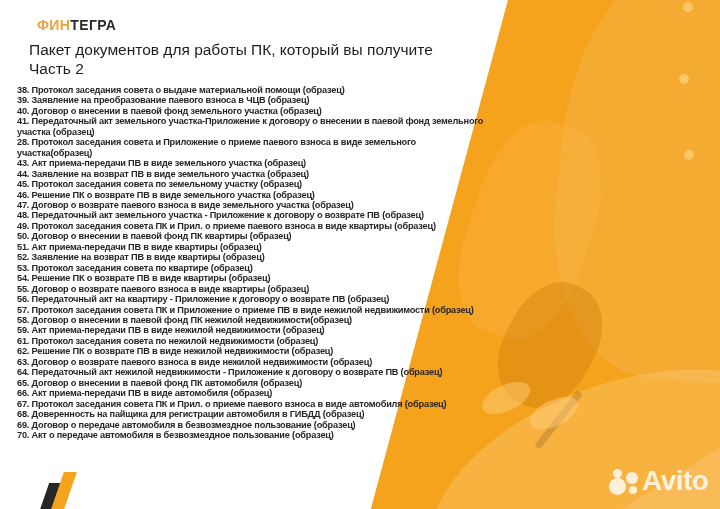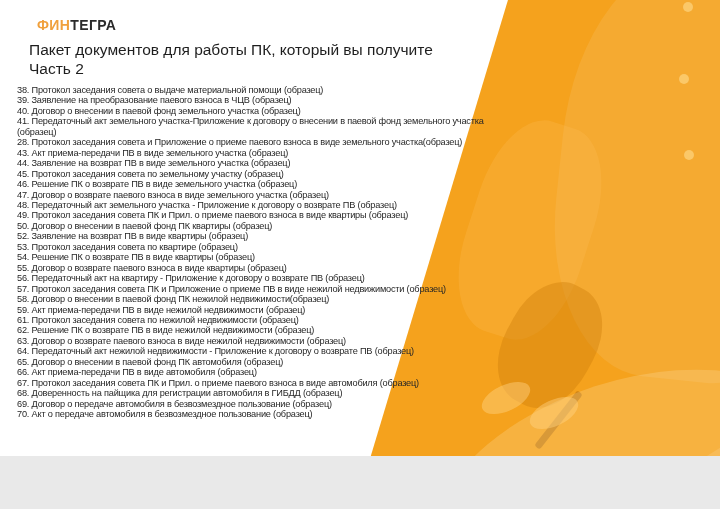--- a/index.html
+++ b/index.html
@@ -1,18 +1,18 @@
 <!DOCTYPE html>
 <html><head>
 <meta charset="utf-8">
 <style>
   html, body { margin: 0; padding: 0; background: #e9e9e9; }
   .slide {
     position: relative;
-    width: 720px; height: 456px;
+    width: 720px; height: 509px;
     background: #ffffff;
     overflow: hidden;
     font-family: "Liberation Sans", sans-serif;
   }
 
   
   .orange-panel {
     position: absolute; inset: 0;
     background: #f5a21d;
     clip-path: polygon(70.55% 0, 100% 0, 100% 100%, 51.5% 100%);
@@ -81,21 +81,21 @@
   .title {
     position: absolute; left: 29px; top: 40px;
     font-size: 15.5px; font-weight: 400; line-height: 19px;
     color: #1e1e1e; z-index: 2; white-space: nowrap;
   }
 
   
   .doc-list {
     position: absolute; left: 17px; top: 85px; width: 468px;
     z-index: 2;
-    font-size: 9.2px; font-weight: 400; line-height: 10.45px;
+    font-size: 9.2px; font-weight: 700; line-height: 10.45px;
     letter-spacing: -0.2px; color: #262626;
   }
   .doc-item { margin: 0; }
 
   
   .mark { position: absolute; z-index: 3; }
   .mark-orange {
     left: 57px; top: 472px; width: 13px; height: 40px;
     background: #f5a21d; transform: skewX(-19deg);
   }
@@ -167,20 +167,21 @@
       <div class="doc-item">46. Решение ПК о возврате ПВ в виде земельного участка (образец)</div>
 
       <div class="doc-item">47. Договор о возврате паевого взноса в виде земельного участка (образец)</div>
 
       <div class="doc-item">48. Передаточный акт земельного участка - Приложение к договору о возврате ПВ (образец)</div>
 
       <div class="doc-item">49. Протокол заседания совета ПК и Прил. о приеме паевого взноса в виде квартиры (образец)</div>
 
       <div class="doc-item">50. Договор о внесении в паевой фонд ПК квартиры (образец)</div>
 
+      <div class="doc-item">51. Акт приема-передачи ПВ в виде квартиры (образец)</div>
 
       <div class="doc-item">52. Заявление на возврат ПВ в виде квартиры (образец)</div>
 
       <div class="doc-item">53. Протокол заседания совета по квартире (образец)</div>
 
       <div class="doc-item">54. Решение ПК о возврате ПВ в виде квартиры (образец)</div>
 
       <div class="doc-item">55. Договор о возврате паевого взноса в виде квартиры (образец)</div>
 
       <div class="doc-item">56. Передаточный акт на квартиру - Приложение к договору о возврате ПВ (образец)</div>

